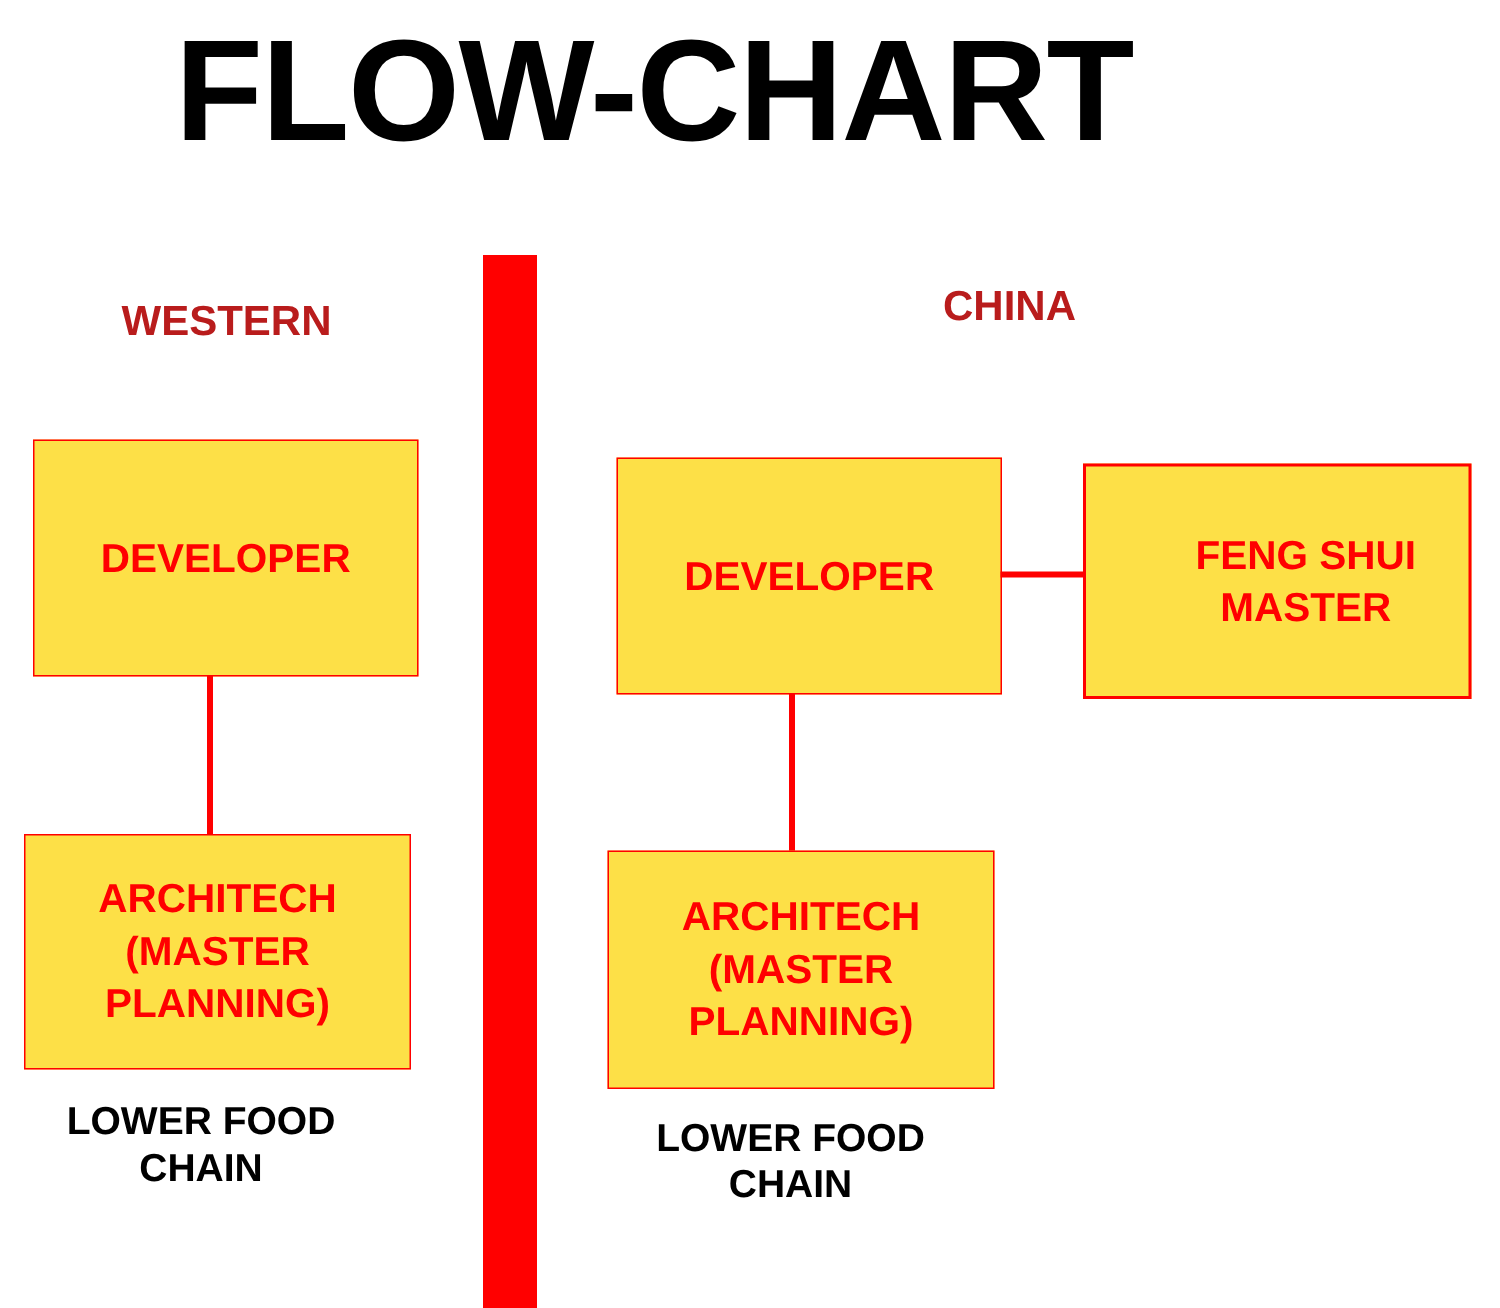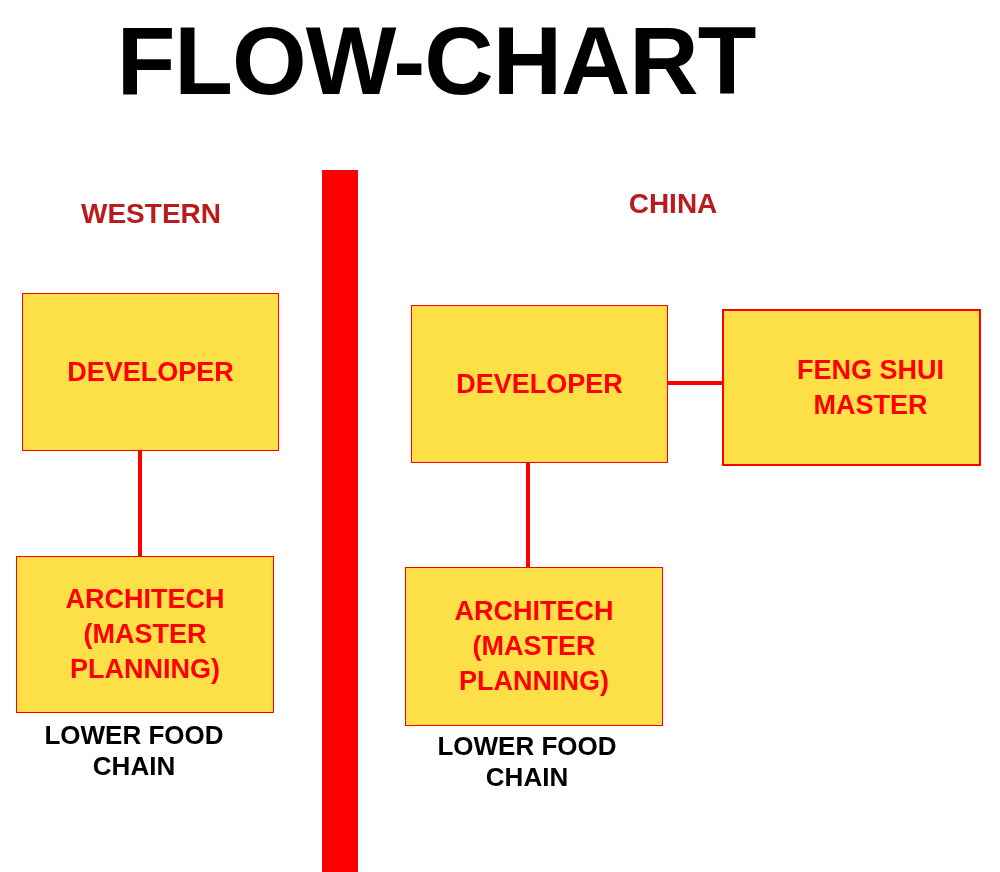--- a/index.html
+++ b/index.html
@@ -69,20 +69,21 @@
   .conn-v-west { left: 138px; top: 450px; width: 4px;  height: 107px; }
   .conn-v-east { left: 526px; top: 462px; width: 4px;  height: 106px; }
   .conn-h-east { left: 667px; top: 381px; width: 56px; height: 4px;  }
 
   .footer-label {
     color: #000000;
     font-size: 26px;
     line-height: 31px;
     text-align: center;
     width: 240px;
+    margin-top: 12px;
   }
   .footer-west { left: 14px;  top: 720px; }
   .footer-east { left: 407px; top: 731px; }
 </style>
 </head>
 <body>
 
 <div class="abs page-title">FLOW-CHART</div>
 
 <div class="abs divider-bar"></div>

